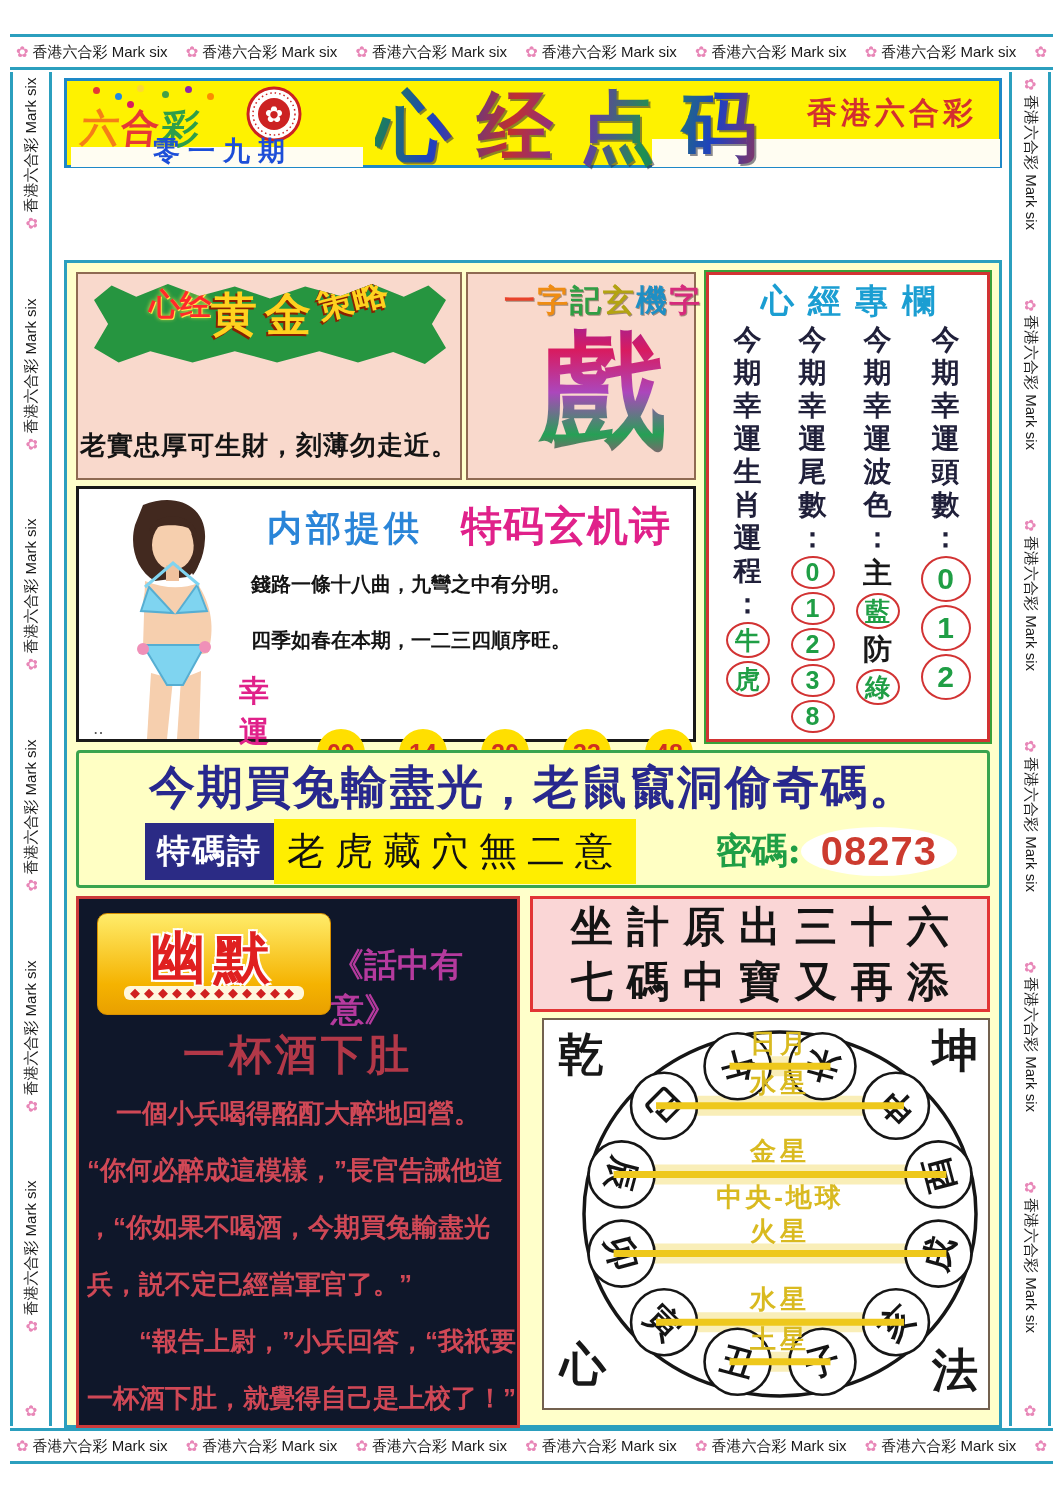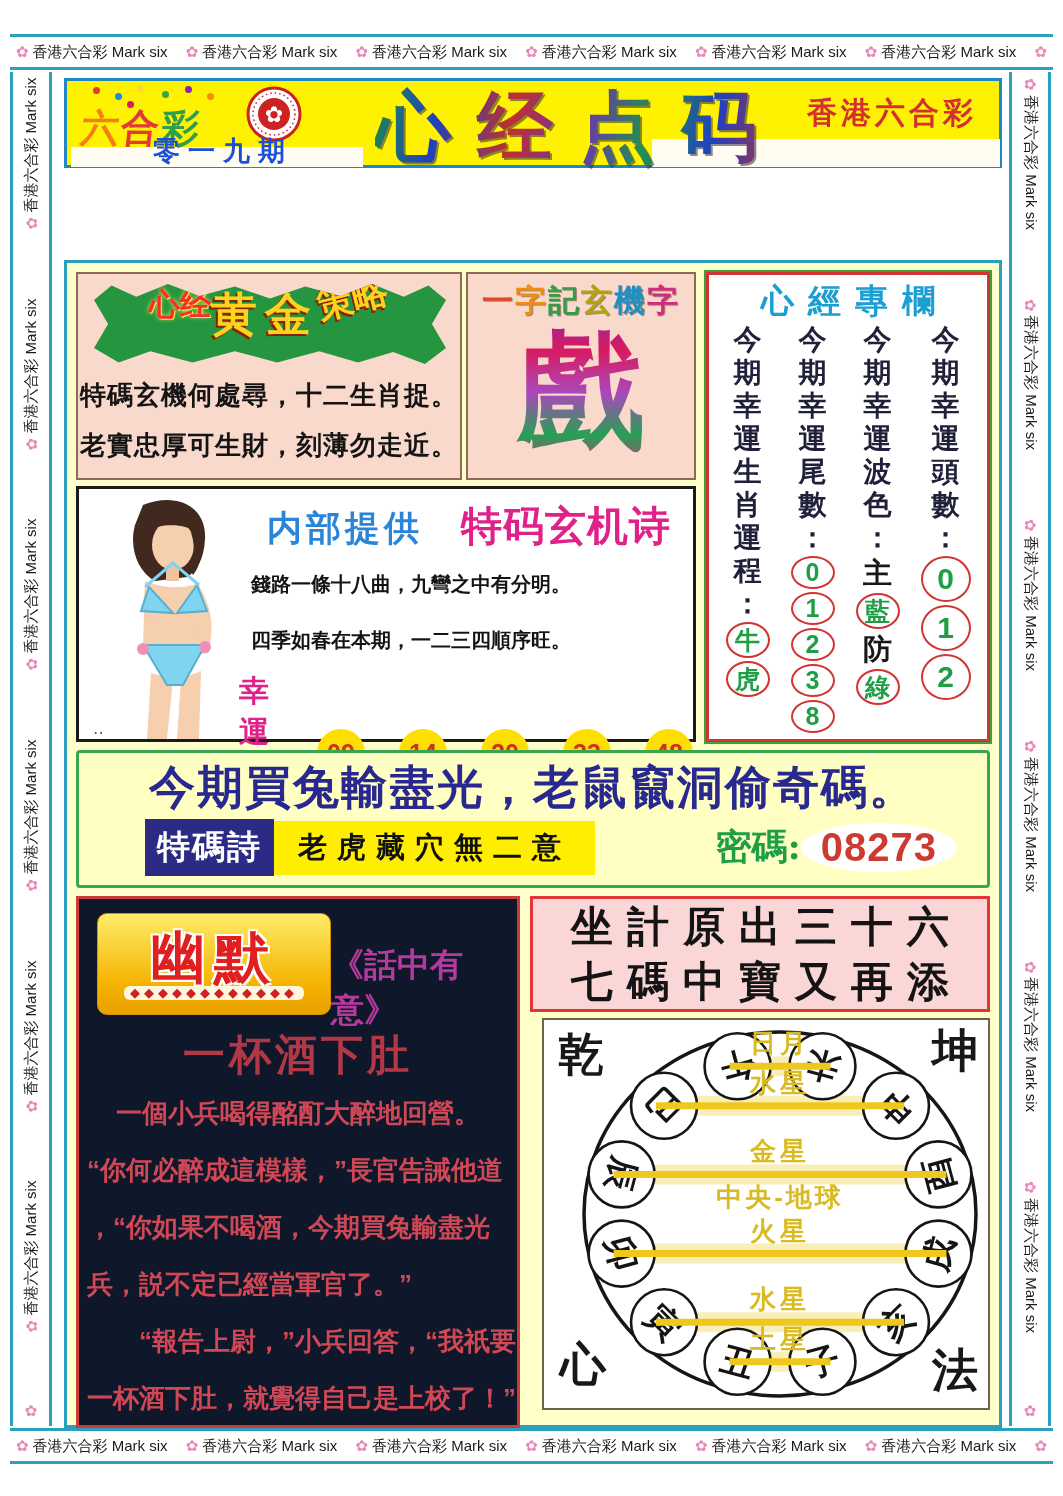--- a/index.html
+++ b/index.html
@@ -48,21 +48,21 @@
   .ribbon{position:absolute;left:16px;top:10px;width:352px;height:80px;background:#269540;
     display:flex;align-items:flex-start;justify-content:center;gap:0;
     clip-path:polygon(0 20%,5% 2%,12% 16%,21% 0,30% 15%,40% 3%,50% 18%,60% 3%,70% 15%,79% 0,88% 16%,95% 2%,100% 20%,96% 50%,100% 80%,94% 100%,85% 85%,75% 98%,64% 84%,52% 98%,40% 84%,28% 98%,16% 84%,7% 98%,0 80%,4% 50%);}
   .ribbon-tag{color:#ff2a2a;font-size:31px;font-weight:900;text-shadow:0 0 4px #ffe84d,1px 1px 0 #ffe84d;}
   .ribbon-gold{color:#ffd21f;font-size:46px;font-weight:900;text-shadow:-2px 2px 0 #8a2000;letter-spacing:8px;font-family:Liberation Mono, monospace;}
   .ribbon-gold2{color:#ffd21f;font-size:36px;font-weight:900;text-shadow:-2px 2px 0 #8a2000;
                 transform:rotate(-14deg) translateY(-10px);display:inline-block;}
   .strategy-line{position:absolute;left:0;width:100%;text-align:center;font-size:26px;font-weight:800;color:#141414;letter-spacing:1px;}
 
   
-  .mystery{left:399px;top:9px;width:230px;height:208px;background:#f9d9cc;border:2px solid #8f6a52;}
+  .mystery{left:399px;top:9px;width:230px;height:208px;background:#f9d9cc;border:2px solid #8f6a52;padding-left:22px;}
   .mystery-title{position:absolute;top:6px;width:100%;text-align:center;font-size:31px;font-weight:900;letter-spacing:2px;}
   .mystery-char{position:absolute;top:34px;width:100%;text-align:center;font-size:126px;font-weight:900;
     background:linear-gradient(180deg,#8e24aa,#d81b60,#ab47bc,#26a055,#e91e8c);
     -webkit-background-clip:text;background-clip:text;color:transparent;}
 
   
   .sp-col{left:639px;top:9px;width:284px;height:470px;background:#fff;border:3px solid #d23333;outline:2px solid #3aa03a;}
   .sp-title{position:absolute;top:4px;width:100%;text-align:center;color:#1b9ed2;font-size:33px;font-weight:900;letter-spacing:14px;text-indent:14px;}
   .col-grid{position:absolute;top:50px;left:6px;right:6px;bottom:6px;display:flex;flex-direction:row-reverse;justify-content:space-around;}
   .v-col{display:flex;flex-direction:column;align-items:center;gap:3px;}
@@ -81,21 +81,21 @@
   .lucky-label{color:#e0218a;font-size:30px;font-weight:900;}
   .num-circle{width:48px;height:48px;border-radius:50%;background:#ffdf00;color:#d03020;font-size:25px;font-weight:900;
               display:flex;align-items:center;justify-content:center;}
   .dots{position:absolute;left:14px;top:230px;font-size:16px;color:#555;}
 
   
   .banner{left:9px;top:487px;width:914px;height:138px;background:#ffffc4;border:3px solid #3aa44e;border-radius:4px;}
   .banner-line{position:absolute;top:4px;width:100%;text-align:center;color:#28288e;font-size:46px;font-weight:900;letter-spacing:2px;}
   .banner-row{position:absolute;top:66px;left:66px;right:30px;display:flex;align-items:center;}
   .badge-navy{background:#2b2b85;color:#fff;font-size:33px;font-weight:900;padding:6px 12px;letter-spacing:2px;}
-  .verse-yellow{background:#ffee00;color:#111;font-size:29px;font-weight:700;padding:7px 24px;letter-spacing:10px;}
+  .verse-yellow{background:#ffee00;color:#111;font-size:38px;font-weight:400;padding:7px 13px;letter-spacing:10px;}
   .code-group{margin-left:auto;display:flex;align-items:center;}
   .code-label{color:#1f9e45;font-size:36px;font-weight:900;}
   .code-value{color:#cc3b2f;font-size:40px;font-weight:900;background:#fff;border-radius:50%;padding:2px 20px;letter-spacing:1px;}
 
   
   .humor{left:9px;top:633px;width:444px;height:532px;background:#0f172a;border:3px solid #cc3a3a;}
   .humor-badge{position:absolute;left:18px;top:14px;width:232px;height:100px;border-radius:10px;
     background:linear-gradient(180deg,#ffec6a,#f5b301 70%,#e9a000);border:1px solid #d89000;
     display:flex;flex-direction:column;align-items:center;justify-content:center;}
   .humor-badge .txt{color:#e02020;font-size:56px;font-weight:900;letter-spacing:8px;line-height:58px;
@@ -262,21 +262,20 @@
   </div>
 
   <div class="content">
 
     <div class="box strategy">
       <div class="ribbon">
         <span class="ribbon-tag">心经</span>
         <span class="ribbon-gold cal">黄金</span>
         <span class="ribbon-gold2 cal">策略</span>
       </div>
-      <div class="strategy-line cal" style="top:104px">特碼玄機何處尋，十二生肖捉。</div>
       <div class="strategy-line cal" style="top:154px">老實忠厚可生財，刻薄勿走近。</div>
     </div>
 
     <div class="box mystery">
       <div class="mystery-title cal" id="mystery-title"><span style="color: rgb(232, 67, 43); text-shadow: rgba(60, 40, 20, 0.45) 1px 1px 0px;">一</span><span style="color: rgb(239, 140, 18); text-shadow: rgba(60, 40, 20, 0.45) 1px 1px 0px;">字</span><span style="color: rgb(47, 158, 68); text-shadow: rgba(60, 40, 20, 0.45) 1px 1px 0px;">記</span><span style="color: rgb(179, 163, 18); text-shadow: rgba(60, 40, 20, 0.45) 1px 1px 0px;">玄</span><span style="color: rgb(31, 143, 196); text-shadow: rgba(60, 40, 20, 0.45) 1px 1px 0px;">機</span><span style="color: rgb(214, 42, 124); text-shadow: rgba(60, 40, 20, 0.45) 1px 1px 0px;">字</span></div>
       <div class="mystery-char cal">戲</div>
     </div>
 
     <div class="box sp-col">
       <div class="sp-title cal">心經專欄</div>

